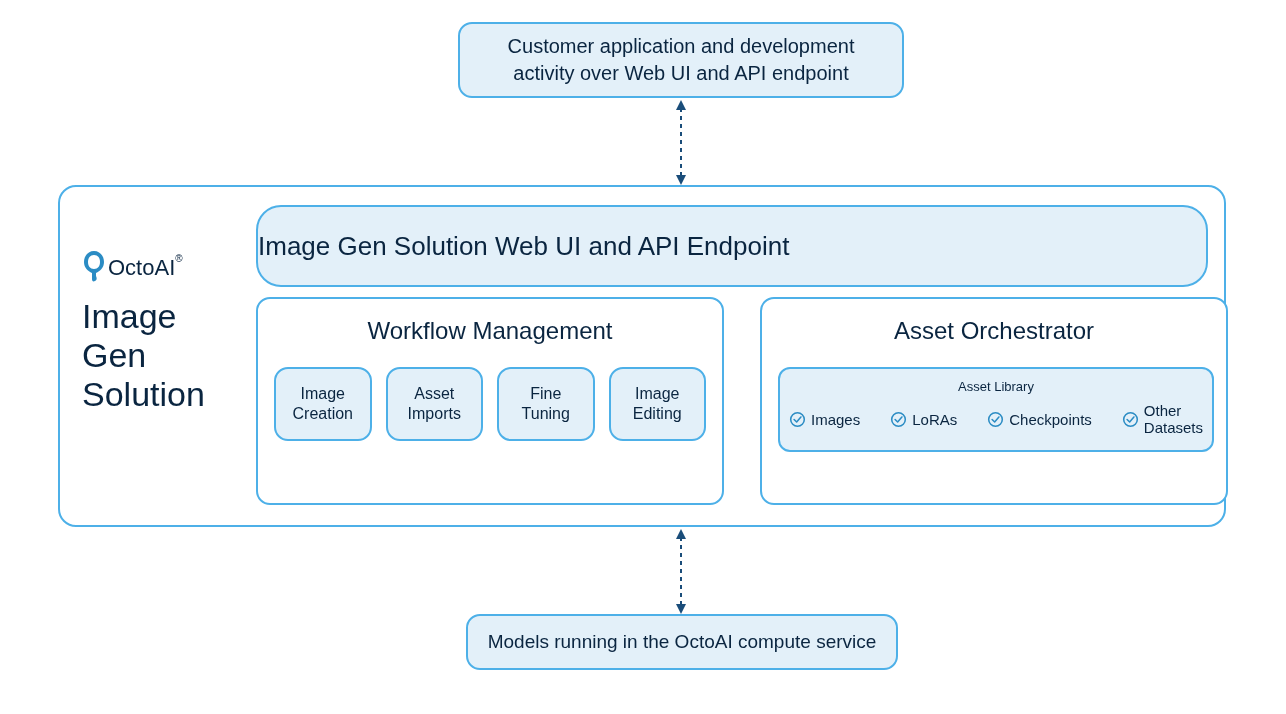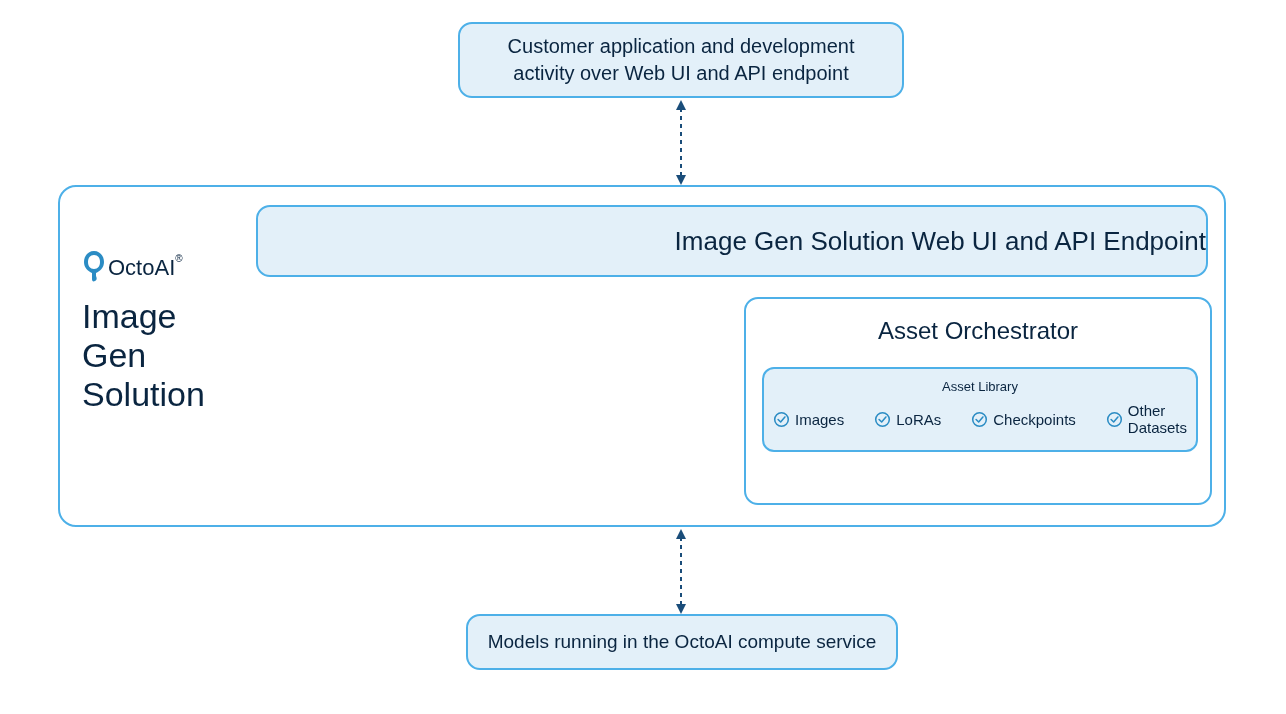--- a/index.html
+++ b/index.html
@@ -65,26 +65,27 @@
     font-size: 34px;
     line-height: 1.15;
     color: #0a2540;
     font-weight: 400;
   }
   .api-box {
     position: absolute;
     left: 196px;
     top: 18px;
     width: 952px;
-    height: 72px;
-    display: flex;
-    align-items: center;
-    justify-content: flex-end;
+    height: 82px;
+    display: flex;
+    align-items: center;
+    justify-content: flex-start;
     font-size: 26px;
     color: #0a2540;
+    border-radius: 25px;
   }
   .workflow-box {
     position: absolute;
     left: 196px;
     top: 110px;
     width: 468px;
     height: 208px;
     background: #fff;
     padding: 18px 16px 16px 16px;
   }
@@ -106,21 +107,21 @@
     align-items: center;
     justify-content: center;
     text-align: center;
     font-size: 16px;
     line-height: 1.25;
     color: #0a2540;
     padding: 6px;
   }
   .asset-box {
     position: absolute;
-    left: 684px;
+    left: 700px;
     top: 110px;
     width: 468px;
     height: 208px;
     background: #fff;
     padding: 18px 16px 16px 16px;
   }
   .asset-title {
     text-align: center;
     font-size: 24px;
     color: #0a2540;
@@ -216,20 +217,37 @@
   <div class="brand-sub">
     <div>Image</div>
     <div>Gen</div>
     <div>Solution</div>
   </div>
 
   <div class="box filled api-box">
     <span>Image Gen Solution Web UI and API Endpoint</span>
   </div>
 
+  <div class="box workflow-box">
+    <div class="workflow-title">Workflow Management</div>
+    <div class="workflow-items">
+      <div class="box filled wf-item">
+          <span>Image Creation</span>
+        </div>
+      <div class="box filled wf-item">
+          <span>Asset Imports</span>
+        </div>
+      <div class="box filled wf-item">
+          <span>Fine Tuning</span>
+        </div>
+      <div class="box filled wf-item">
+          <span>Image Editing</span>
+        </div>
+    </div>
+  </div>
 
   <div class="box asset-box">
     <div class="asset-title">Asset Orchestrator</div>
     <div class="library-box">
       <div class="library-title">Asset Library</div>
       <div class="library-items">
         <div class="lib-item">
           <svg class="check-icon" viewBox="0 0 20 20">
               <circle cx="10" cy="10" r="8" fill="none" stroke="#2b8cc4" stroke-width="1.8"></circle>
               <path d="M6 10 L9 13 L14 7" fill="none" stroke="#2b8cc4" stroke-width="1.8" stroke-linecap="round" stroke-linejoin="round"></path>

